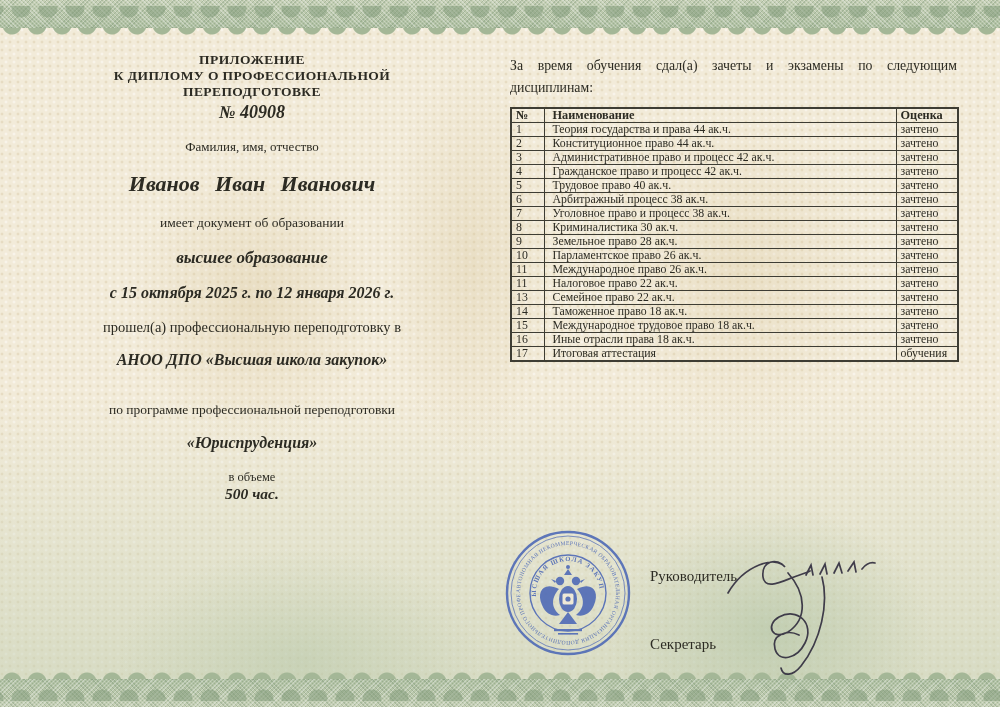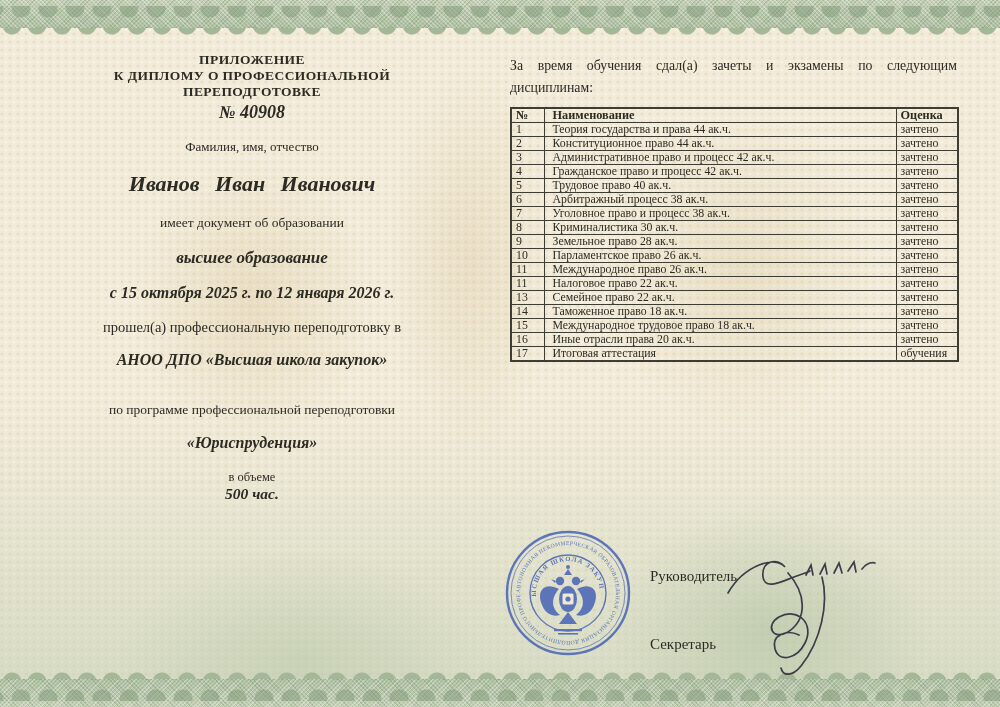--- a/index.html
+++ b/index.html
@@ -185,21 +185,21 @@
           <td class="col-name">Таможенное право 18 ак.ч.</td>
           <td class="col-grade">зачтено</td>
         </tr>
         <tr>
           <td class="col-num">15</td>
           <td class="col-name">Международное трудовое право 18 ак.ч.</td>
           <td class="col-grade">зачтено</td>
         </tr>
         <tr>
           <td class="col-num">16</td>
-          <td class="col-name">Иные отрасли права 20 ак.ч.</td>
+          <td class="col-name">Иные отрасли права 18 ак.ч.</td>
           <td class="col-grade">зачтено</td>
         </tr>
         <tr>
           <td class="col-num">17</td>
           <td class="col-name">Итоговая аттестация</td>
           <td class="col-grade">обучения</td>
         </tr>
       </tbody>
   </table>
 

